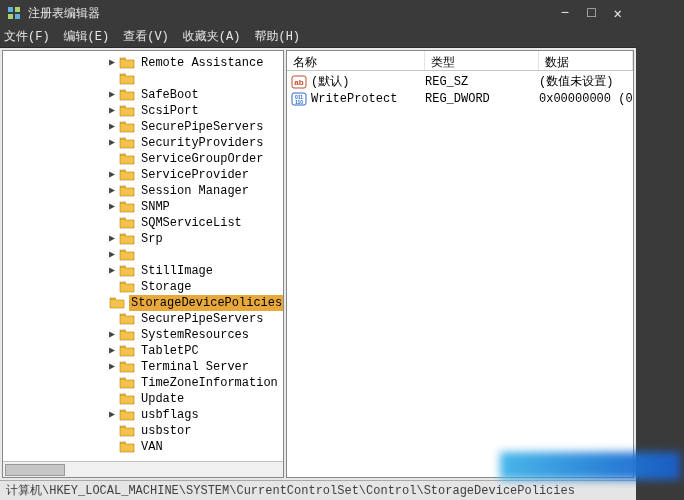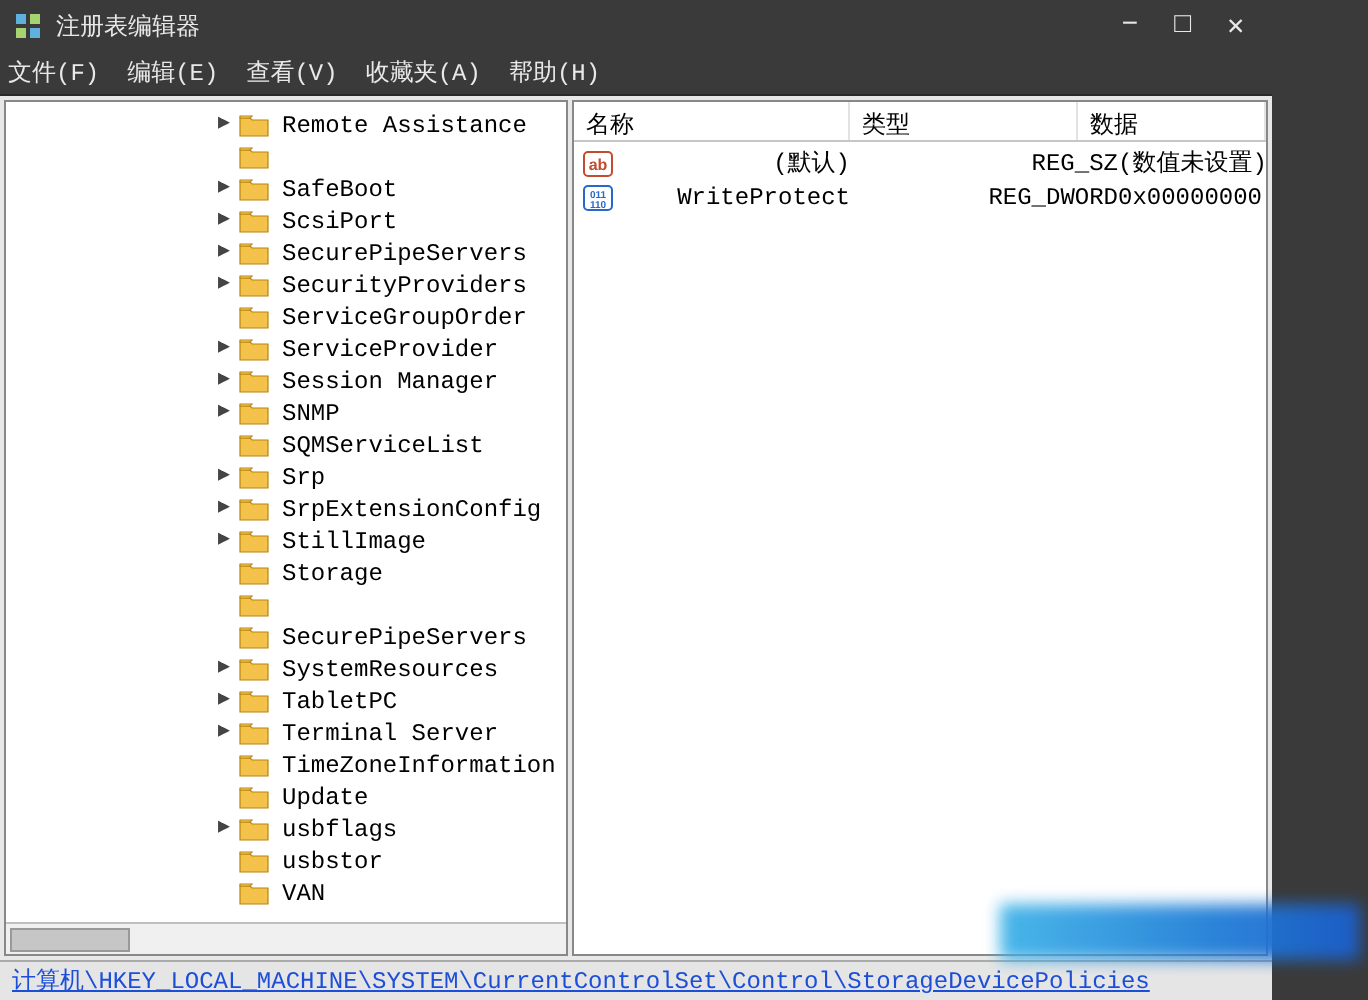--- a/index.html
+++ b/index.html
@@ -116,36 +116,35 @@
   .listrow {
     display: flex; align-items: center;
     height: 17px;
     font-family: "Courier New", monospace;
     font-size: 12px;
     color: #000;
   }
   .listrow .vicon {
     width: 16px; height: 14px; margin: 0 4px 0 4px;
   }
-  .listrow .c { overflow: hidden; white-space: nowrap; text-align: right; }
+  .listrow .c { overflow: hidden; white-space: nowrap; }
   .c-name { width: 114px; }
-  .c-type { width: 114px; margin-left: 20px; }
+  .c-type { width: 114px; }
   .c-data { flex:1; }
   .statusbar {
     height: 20px;
     background: #e5e5e5;
-    color: #1d4ed8;
+    color: #404040;
     display: flex; align-items: center;
     padding: 0 6px;
     font-family: "Courier New", monospace;
     font-size: 12px;
     white-space: nowrap;
     overflow: hidden;
     border-top: 1px solid #aaa;
-    text-decoration: underline;
   }
   .watermark {
     position: absolute;
     right: 4px; bottom: 20px;
     width: 180px; height: 28px;
     background: linear-gradient(90deg,#3fb3e8,#207dd6 60%,#1b5fcd);
     filter: blur(4px);
     opacity: 0.95;
   }
 </style>
@@ -275,21 +274,20 @@
                 <path d="M1 3 L6 3 L7 2 L1 2 Z" fill="#f7d57a" stroke="#b8860b" stroke-width="0.6"></path>
               </svg></span>
             <span class="label">Srp</span>
           </div>
           <div class="tree-row">
             <span class="expander">▶</span>
             <span class="ficon"><svg width="16" height="14" viewBox="0 0 16 14">
                 <path d="M1 3 L6 3 L7 4 L15 4 L15 12 L1 12 Z" fill="#f4c24a" stroke="#b8860b" stroke-width="0.6"></path>
                 <path d="M1 3 L6 3 L7 2 L1 2 Z" fill="#f7d57a" stroke="#b8860b" stroke-width="0.6"></path>
               </svg></span>
-            <span class="label">SrpExtensionConfig</span>
           </div>
           <div class="tree-row">
             <span class="expander">▶</span>
             <span class="ficon"><svg width="16" height="14" viewBox="0 0 16 14">
                 <path d="M1 3 L6 3 L7 4 L15 4 L15 12 L1 12 Z" fill="#f4c24a" stroke="#b8860b" stroke-width="0.6"></path>
                 <path d="M1 3 L6 3 L7 2 L1 2 Z" fill="#f7d57a" stroke="#b8860b" stroke-width="0.6"></path>
               </svg></span>
             <span class="label">StillImage</span>
           </div>
           <div class="tree-row">
@@ -299,20 +297,21 @@
                 <path d="M1 3 L6 3 L7 2 L1 2 Z" fill="#f7d57a" stroke="#b8860b" stroke-width="0.6"></path>
               </svg></span>
             <span class="label">Storage</span>
           </div>
           <div class="tree-row selected">
             <span class="expander"></span>
             <span class="ficon"><svg width="16" height="14" viewBox="0 0 16 14">
                 <path d="M1 3 L6 3 L7 4 L15 4 L15 12 L1 12 Z" fill="#f4c24a" stroke="#b8860b" stroke-width="0.6"></path>
                 <path d="M1 3 L6 3 L7 2 L1 2 Z" fill="#f7d57a" stroke="#b8860b" stroke-width="0.6"></path>
               </svg></span>
+            <span class="label">StorageDevicePolicies</span>
           </div>
           <div class="tree-row">
             <span class="expander"></span>
             <span class="ficon"><svg width="16" height="14" viewBox="0 0 16 14">
                 <path d="M1 3 L6 3 L7 4 L15 4 L15 12 L1 12 Z" fill="#f4c24a" stroke="#b8860b" stroke-width="0.6"></path>
                 <path d="M1 3 L6 3 L7 2 L1 2 Z" fill="#f7d57a" stroke="#b8860b" stroke-width="0.6"></path>
               </svg></span>
             <span class="label">SecurePipeServers</span>
           </div>
           <div class="tree-row">

